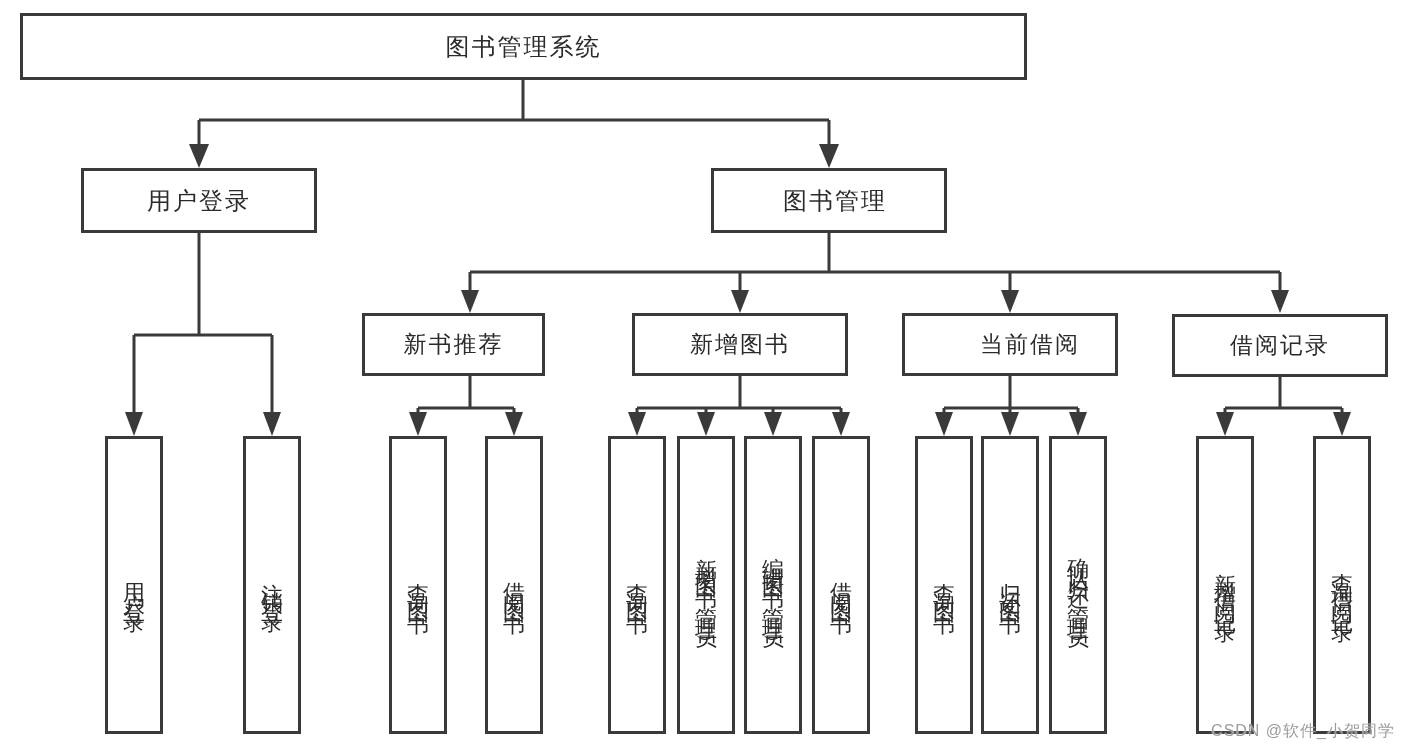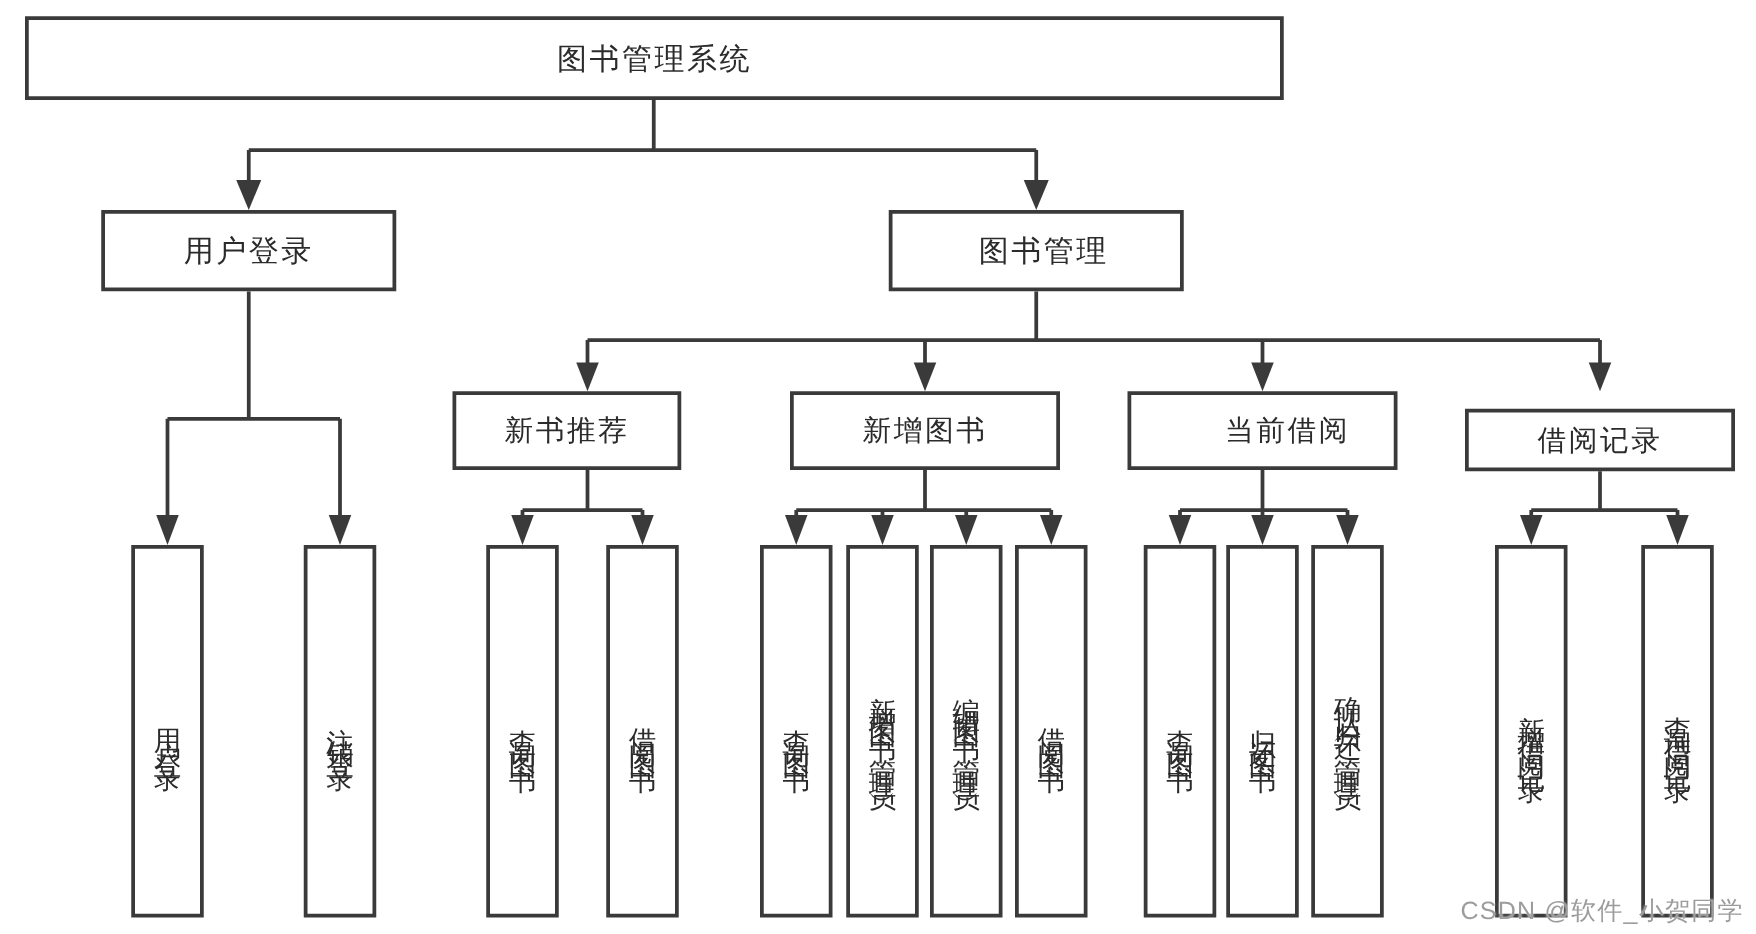--- a/index.html
+++ b/index.html
@@ -55,21 +55,21 @@
     font-size: 22px;
     letter-spacing: 10px;
     line-height: 1;
     color: var(--text);
     white-space: nowrap;
   }
   #watermark {
     position: absolute;
     right: 10px;
     bottom: 5px;
-    font-size: 20px;
+    font-size: 16px;
     letter-spacing: 1px;
     color: var(--watermark);
     white-space: nowrap;
     z-index: 5;
     text-shadow: 0 0 2px #ffffff;
     margin-left: 44px;
   }
 </style>
 </head>
 <body>
@@ -145,21 +145,21 @@
 
   <div class="box lvl3" style="left:362px; top:313px; width:183px; height:63px;">
     <span class="h-label">新书推荐</span>
   </div>
   <div class="box lvl3" style="left:632px; top:313px; width:216px; height:63px;">
     <span class="h-label">新增图书</span>
   </div>
   <div class="box lvl3" style="left:902px; top:313px; width:216px; height:63px;padding-left:40px;">
     <span class="h-label">当前借阅</span>
   </div>
-  <div class="box lvl3" style="left:1172px; top:327px; width:216px; height:50px;">
+  <div class="box lvl3" style="left:1172px; top:314px; width:216px; height:63px;">
     <span class="h-label">借阅记录</span>
   </div>
 
   <div class="box" style="left:105px; top:436px; width:58px; height:298px;">
     <span class="v-label">用户登录</span>
   </div>
   <div class="box" style="left:243px; top:436px; width:58px; height:298px;">
     <span class="v-label">注销登录</span>
   </div>
 

